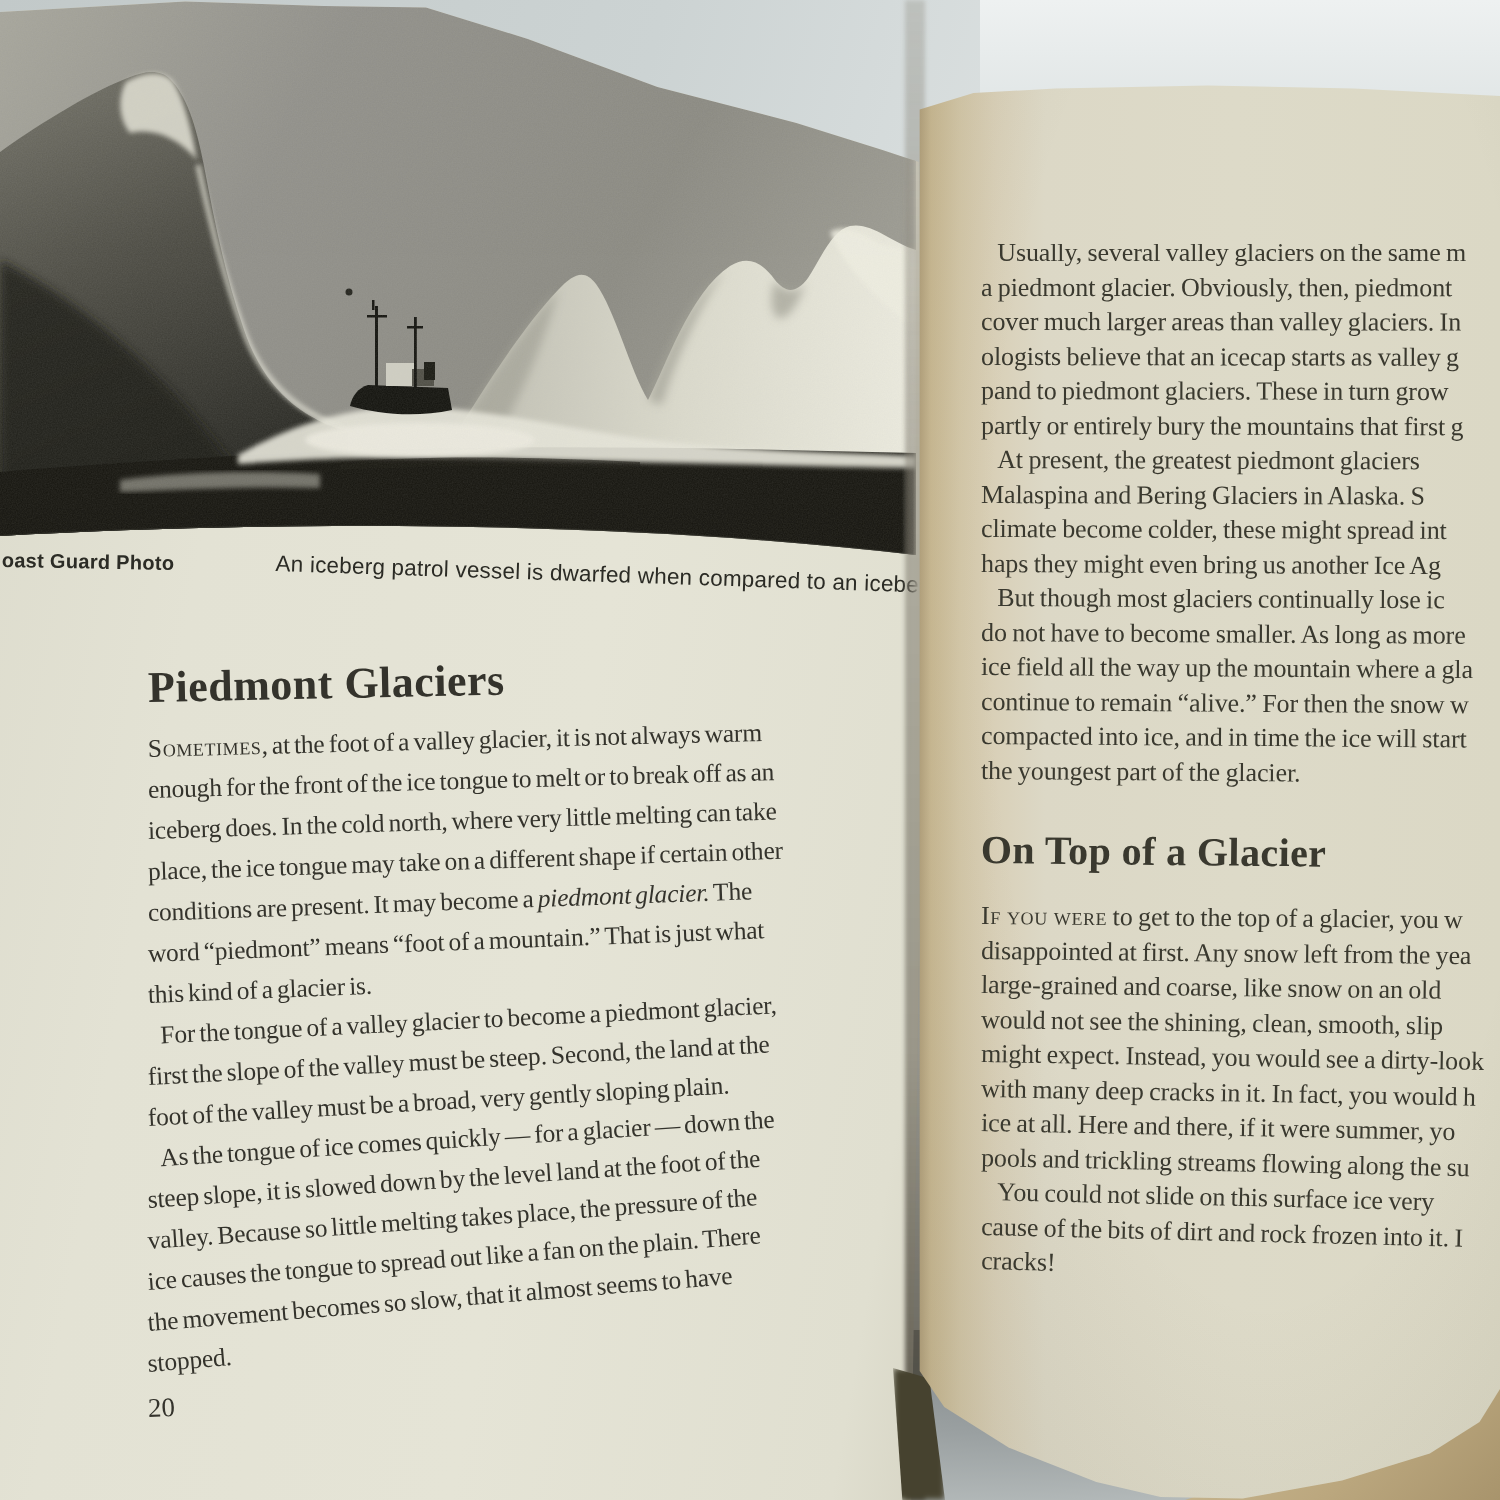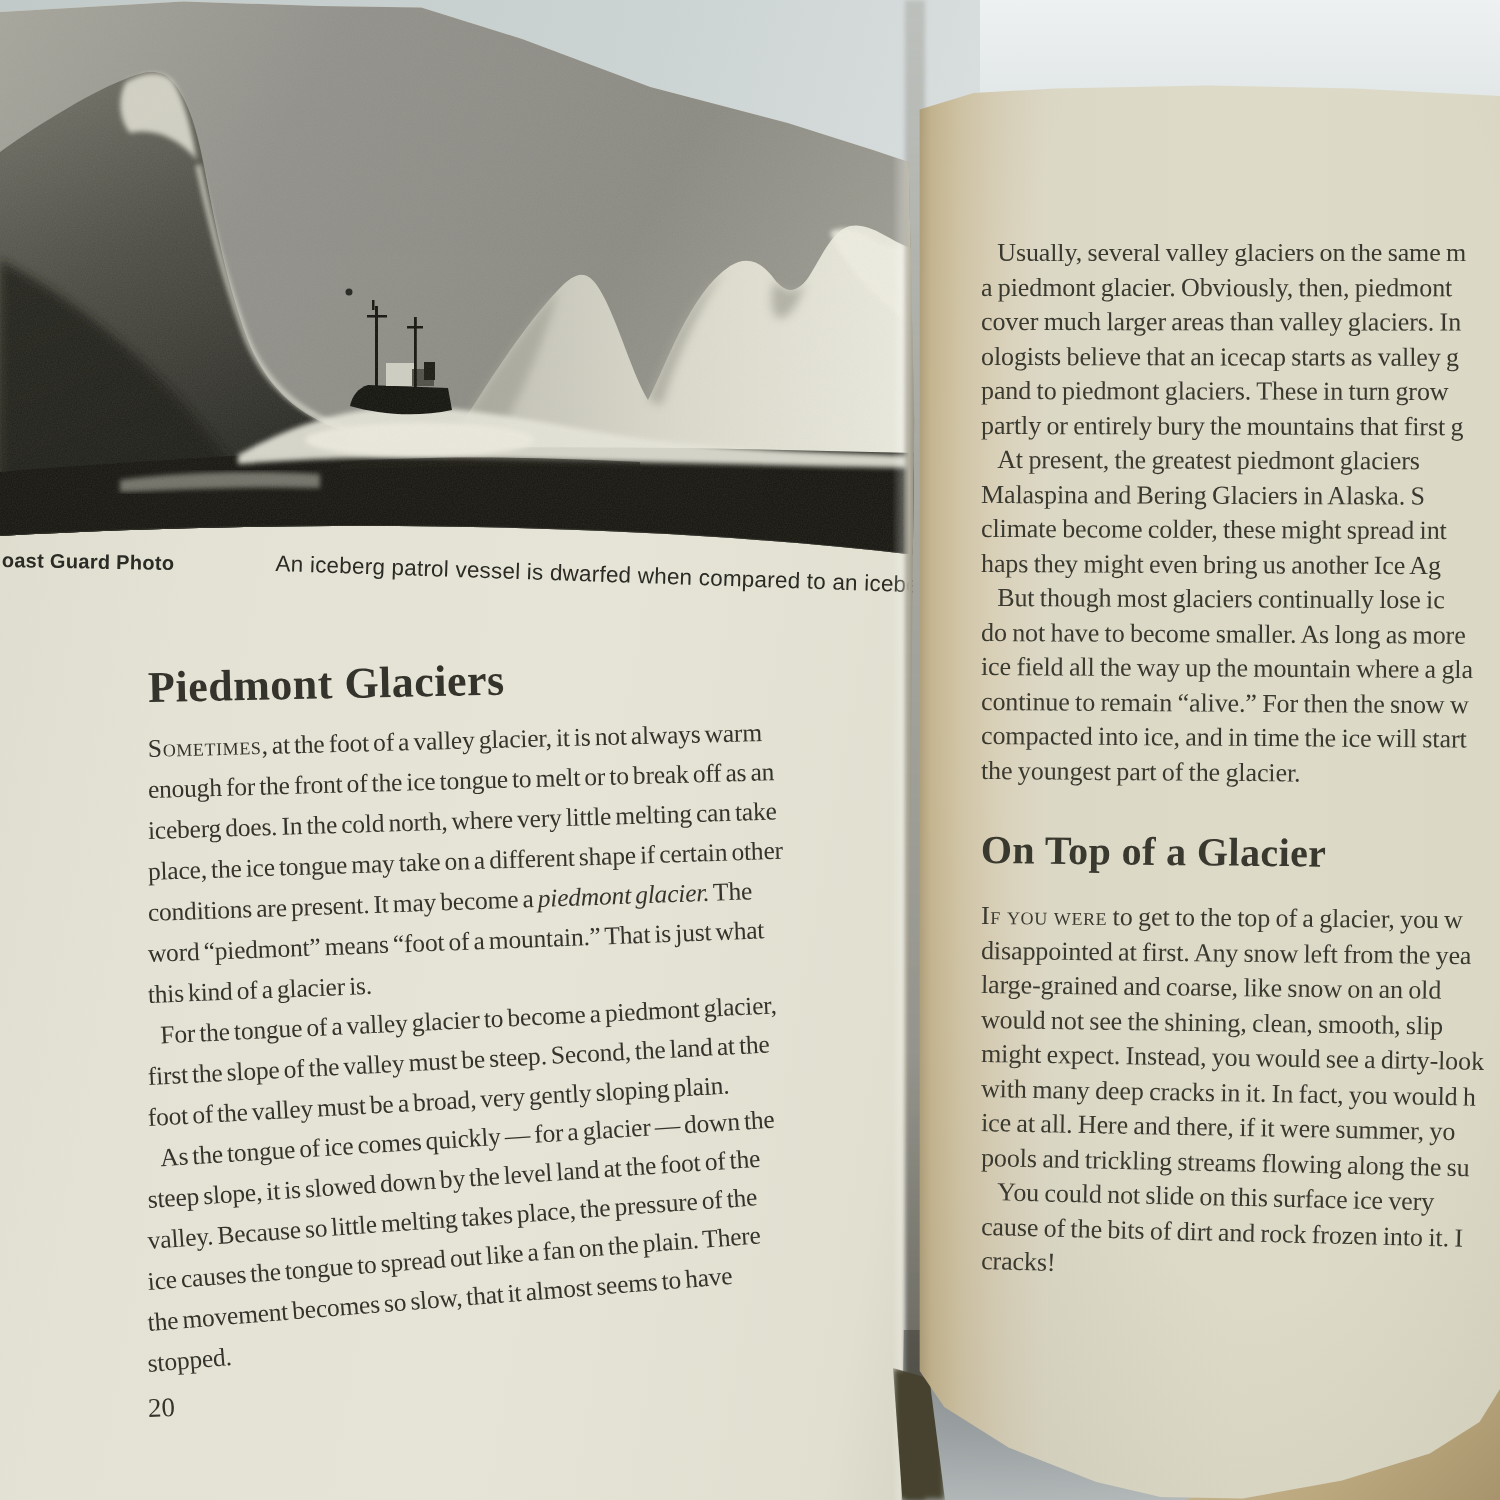--- a/index.html
+++ b/index.html
@@ -13,21 +13,21 @@
     background:radial-gradient(ellipse at 25% 10%,#848a8c 0%,#9aa0a1 40%,#b4baba 75%,#c2c8c8 100%);}
   .corner-sliver{position:absolute;left:0;top:1462px;width:90px;height:38px;
     background:#b7bdbd;clip-path:polygon(0 55%,100% 100%,0 100%);}
   
   .page-stack{position:absolute;left:1150px;top:1380px;width:350px;height:120px;
     background:linear-gradient(135deg,#cdbd99 0%,#bca87f 60%,#a8946c 100%);
     clip-path:polygon(82% 12%,100% 0,100% 100%,10% 100%,55% 55%);}
   
   .left-page{position:absolute;left:0;top:0;width:916px;height:1500px;
     background:linear-gradient(100deg,#dcdbcc 0%,#e3e2d4 25%,#e5e4d6 60%,#e0dfd0 92%,#d7d5c5 100%);
-    clip-path:polygon(0 0.8%,20% 0.1%,35% 0.4%,46% 0.5%,57% 2.6%,71% 5.8%,86% 8.2%,95.3% 10%,99.2% 10.8%,99.8% 28%,99.3% 60%,98.4% 100%,0 100%);}
+    clip-path:polygon(0 0.8%,20% 0.1%,35% 0.4%,46% 0.5%,57% 2.6%,71% 5.8%,86% 8.2%,95.3% 10%,99.2% 10.8%,99.8% 28%,99.3% 60%,98.4% 100%,0 100%);padding-left:10px;}
   .left-page .edge-light{position:absolute;right:0;top:0;bottom:0;width:24px;
     background:linear-gradient(90deg,rgba(0,0,0,0) 0%,rgba(255,255,255,.28) 45%,#e9e7d9 72%,#aaa694 100%);}
   .photo-wrap{position:absolute;left:0;top:0;width:916px;height:562px;}
   .photo-credit{position:absolute;left:2px;top:549px;transform:rotate(1deg);transform-origin:0 0;
     font-family:"Liberation Sans",sans-serif;font-size:20px;font-weight:600;color:#2c2c26;letter-spacing:.3px;white-space:nowrap;}
   .photo-caption{position:absolute;left:276px;top:551px;transform:rotate(1.9deg);transform-origin:0 0;
     font-family:"Liberation Sans",sans-serif;font-size:22.5px;color:#2b2b25;letter-spacing:.2px;white-space:nowrap;}
   .ltext{position:absolute;left:148px;top:664px;width:790px;color:#34332c;}
   .lheading{font-size:44px;font-weight:bold;letter-spacing:.5px;line-height:1.08;
     transform:rotate(-1.2deg);transform-origin:0 50%;margin-bottom:16px;white-space:nowrap;}

